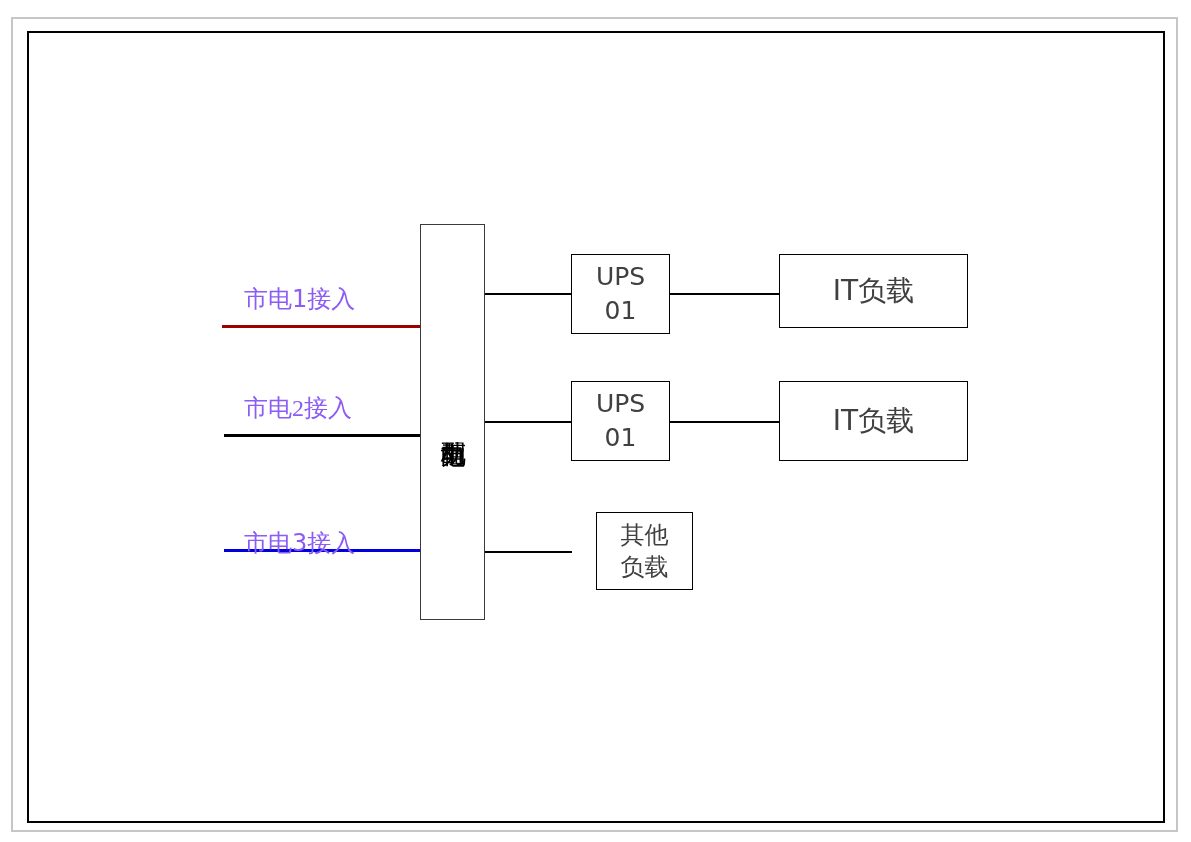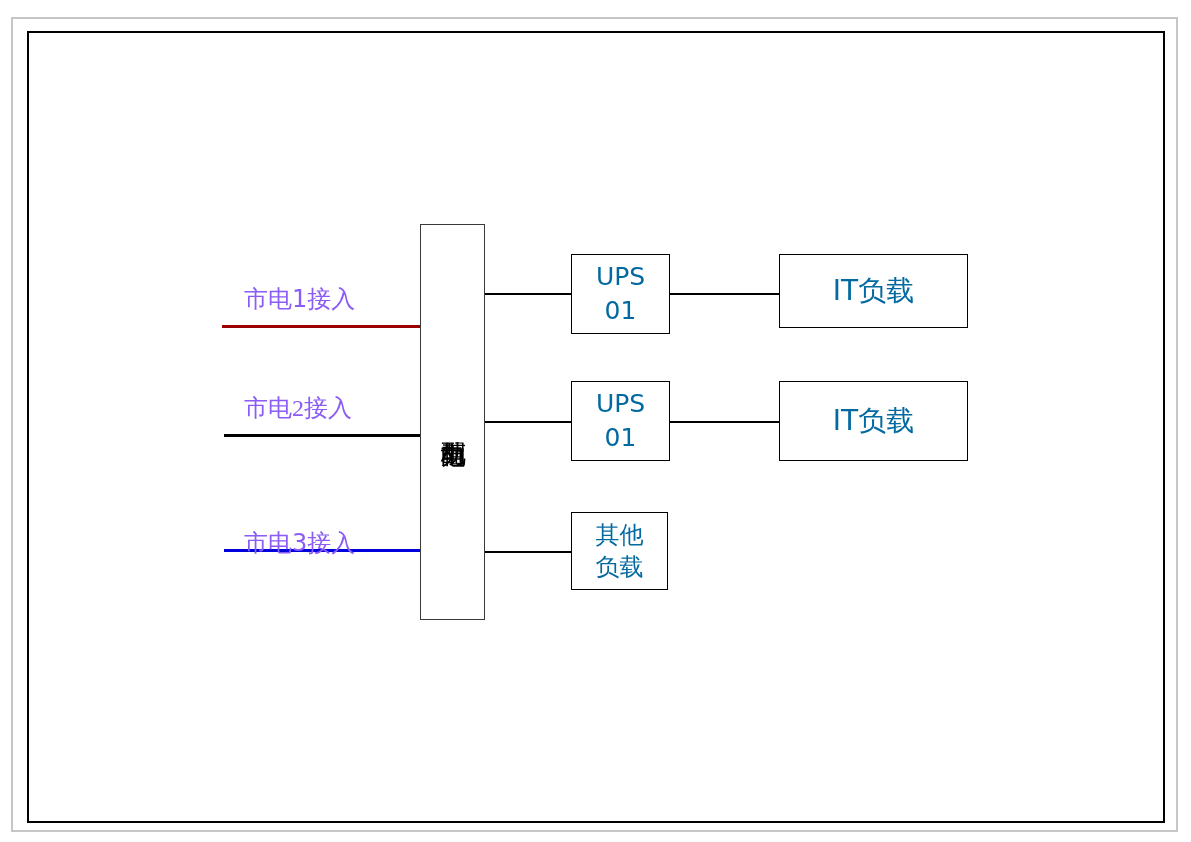--- a/index.html
+++ b/index.html
@@ -40,21 +40,21 @@
   
   .node-box {
     position: absolute;
     border: 1.6px solid #000000;
     background: #ffffff;
     box-sizing: border-box;
     display: flex;
     align-items: center;
     justify-content: center;
     text-align: center;
-    color: #0369a1;
+    color: #404040;
     z-index: 3;
   }
   .node-box .label-lines {
     display: flex;
     flex-direction: column;
     align-items: center;
     justify-content: center;
     line-height: 1.35;
   }
   .ups-box {
@@ -143,21 +143,21 @@
     </div>
   </div>
 
   <div class="node-box ups-box" style="left:571px; top:381px; width:99px; height:80px;">
     <div class="label-lines">
       <span>UPS</span>
       <span>01</span>
     </div>
   </div>
 
-  <div class="node-box other-box" style="left:571px; top:512px; width:97px; height:78px;">
+  <div class="node-box other-box" style="left:596px; top:512px; width:97px; height:78px;">
     <div class="label-lines">
       <span>其他</span>
       <span>负载</span>
     </div>
   </div>
 
   <div class="hline black thin" style="left:670px; top:293px; width:109px;"></div>
   <div class="hline black thin" style="left:670px; top:421px; width:109px;"></div>
 
   <div class="node-box it-box" style="left:779px; top:254px; width:189px; height:74px;">

